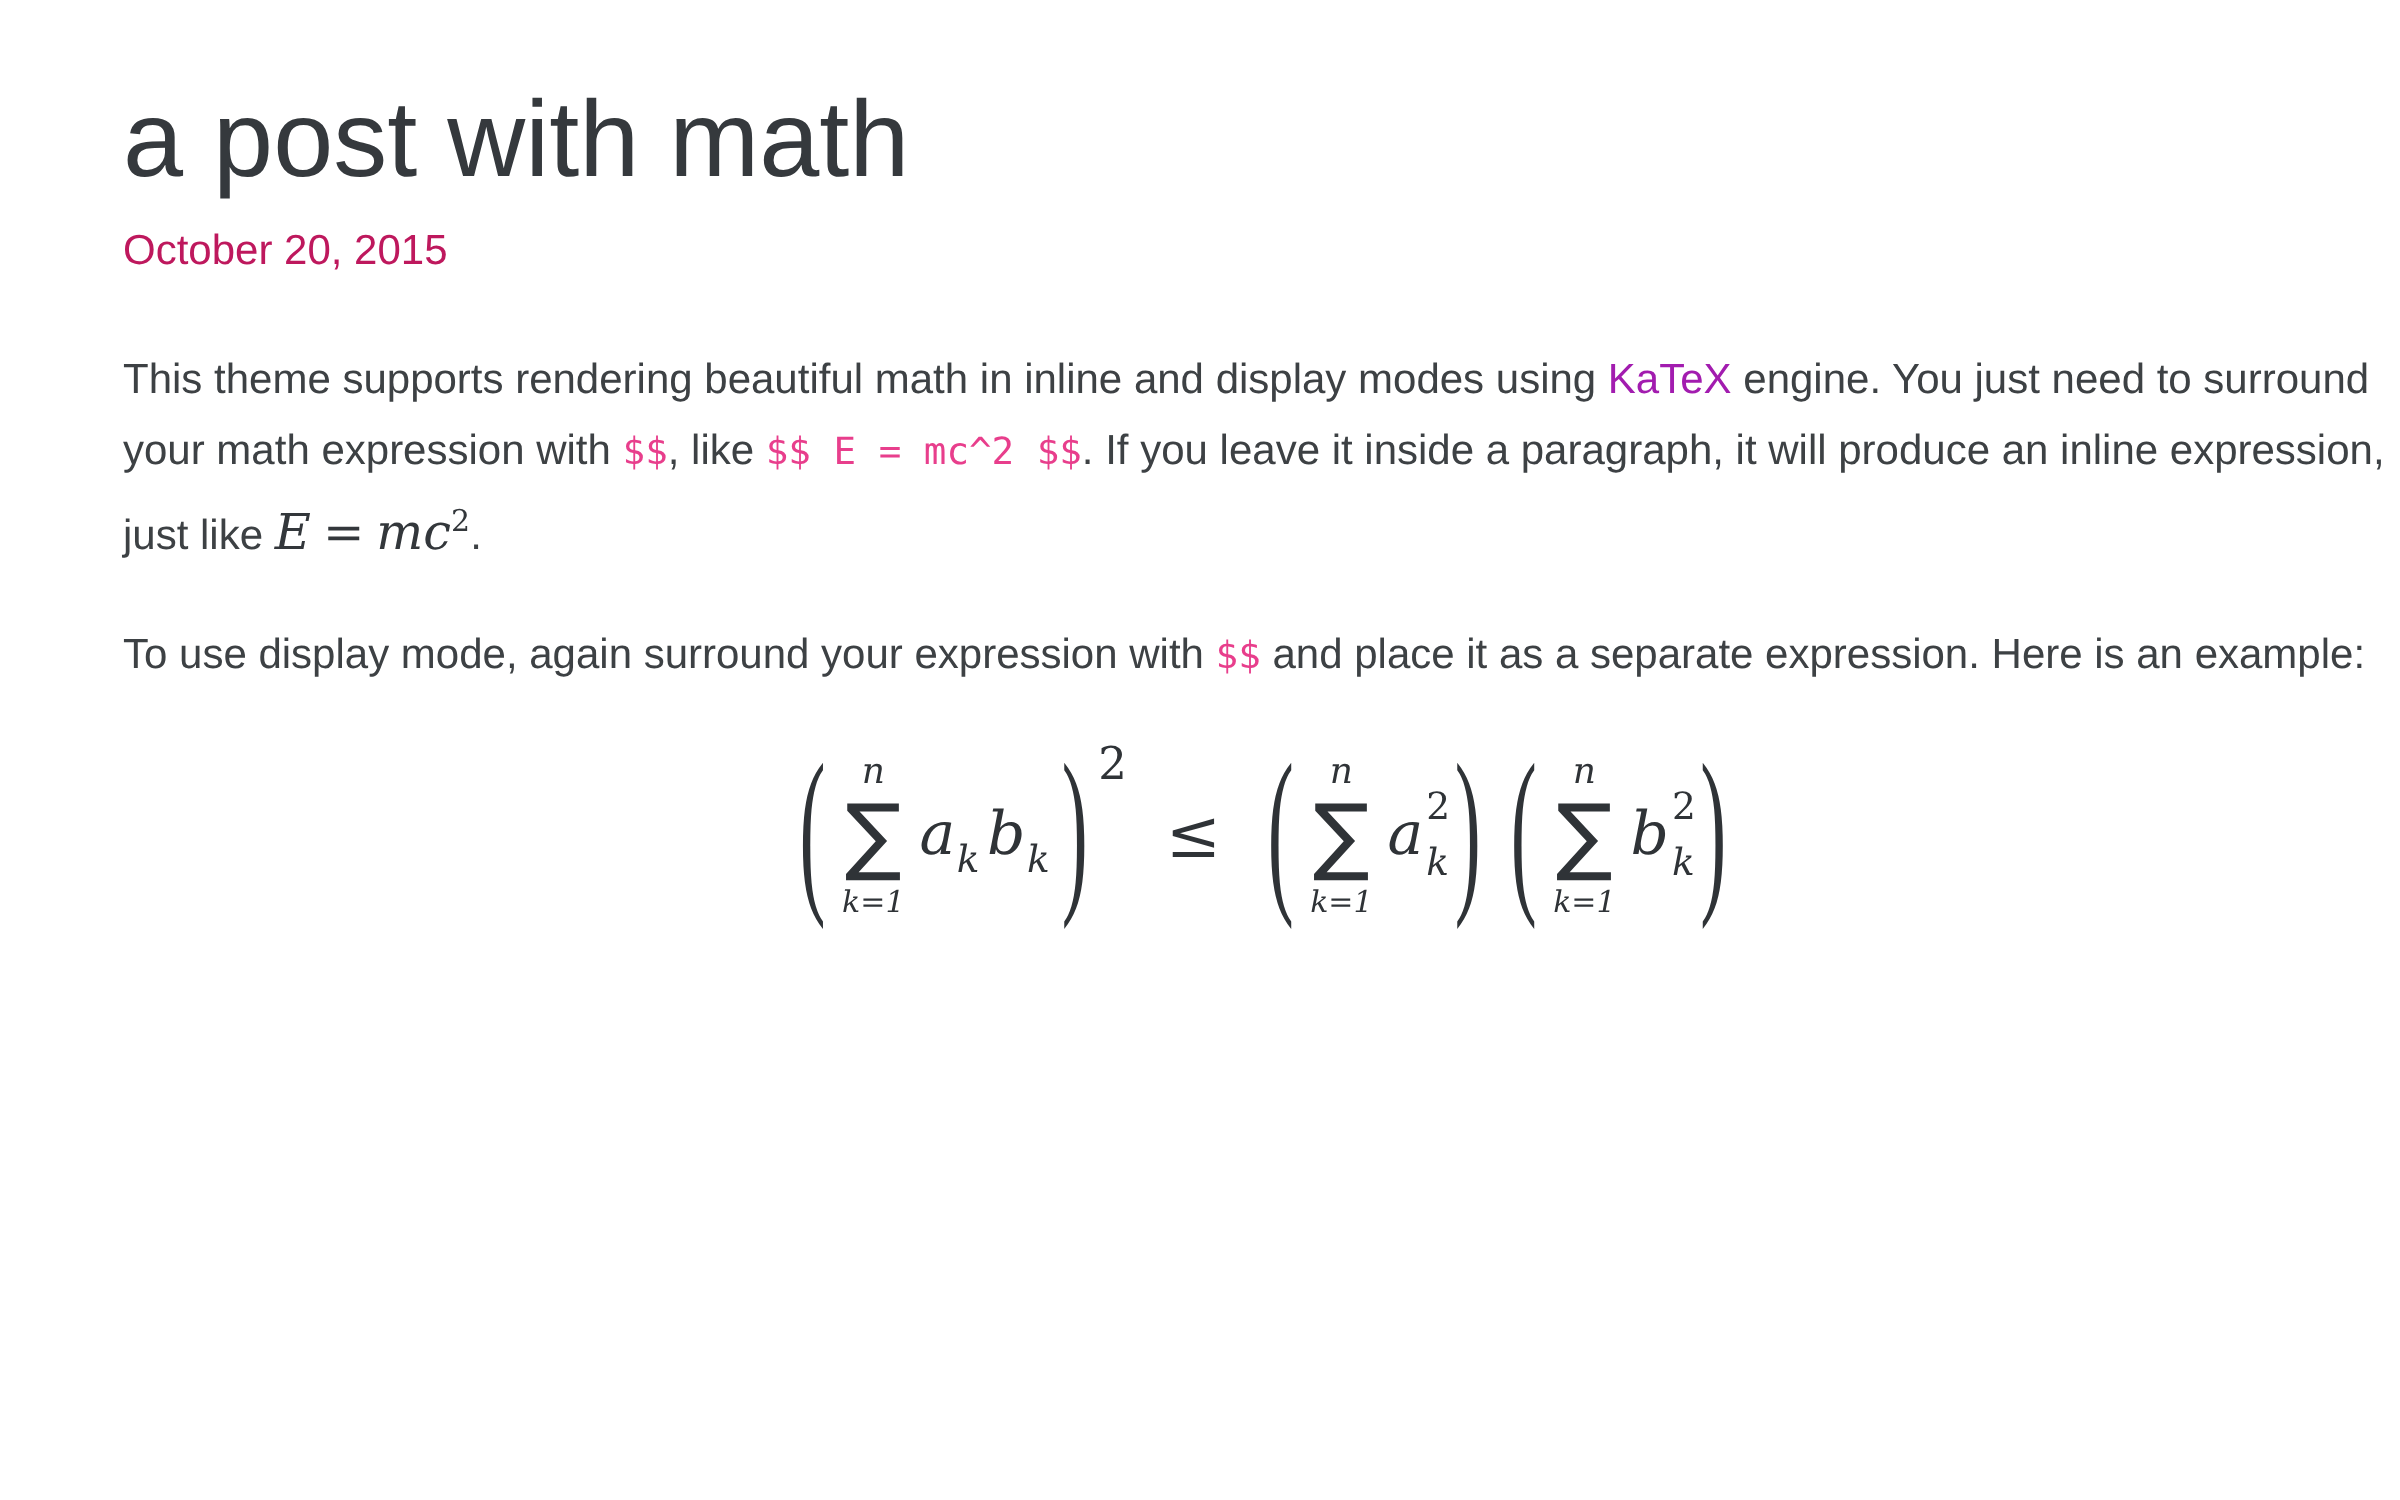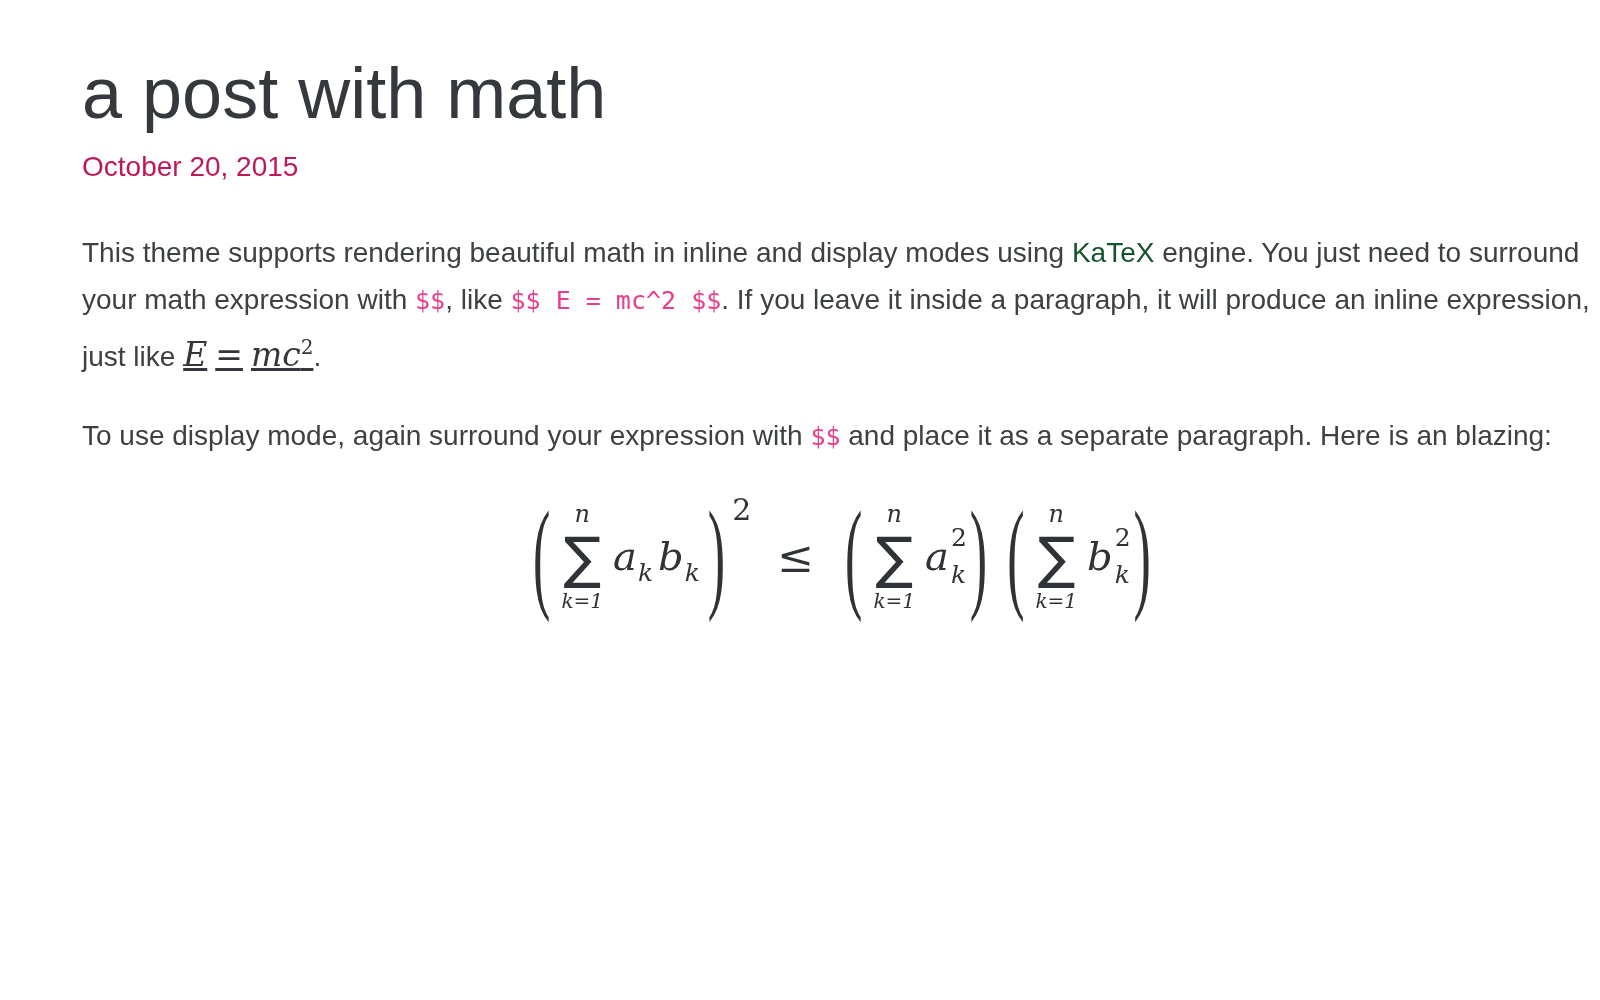--- a/index.html
+++ b/index.html
@@ -36,37 +36,36 @@
     color: #be185d;
   }
   p.body-text {
     font-size: 28px;
     line-height: 47px;
     margin: 0 0 32px 0;
     max-width: 1520px;
     color: #3d4144;
   }
   a.link {
-    color: #14532d;
+    color: #a21caf;
     text-decoration: none;
     cursor: pointer;
   }
   code.inline-code {
     font-family: "DejaVu Sans Mono", monospace;
     font-size: 25px;
     color: #e83e8c;
     white-space: pre;
   }
   
   .imath {
     font-family: "DejaVu Serif", serif;
     font-size: 33px;
     color: #33373b;
     white-space: nowrap;
-    text-decoration: underline;
   }
   .imath .mi { font-style: italic; }
   .imath .mrel { padding: 0 8px; }
   .imath sup { font-size: 20px; }
   
   .equation {
     display: flex;
     justify-content: center;
     align-items: center;
     margin: 42px 0 52px 0;
@@ -152,21 +151,21 @@
   <div class="container">
 
     <h1 class="post-title">a post with math</h1>
     <p class="post-date">October 20, 2015</p>
 
     <p class="body-text">
       <span>This theme supports rendering beautiful math in inline and display modes using </span><a class="link">KaTeX</a><span> engine. You just need to surround your math expression with </span><code class="inline-code">$$</code><span>, like </span><code class="inline-code">$$ E = mc^2 $$</code><span>. If you leave it inside a paragraph, it will produce an inline expression, just like </span><span class="imath"><span class="mi">E</span><span class="mrel">=</span><span class="mi">mc</span><sup>2</sup></span><span>.</span>
     </p>
 
     <p class="body-text">
-      <span>To use display mode, again surround your expression with </span><code class="inline-code">$$</code><span> and place it as a separate paragraph. Here is an blazing:</span>
+      <span>To use display mode, again surround your expression with </span><code class="inline-code">$$</code><span> and place it as a separate expression. Here is an example:</span>
     </p>
 
     <div class="equation">
       <span class="pgroup">
         <span class="paren">(</span>
         <span class="sumcol">
           <span class="lim-top">n</span>
           <span class="sigma">∑</span>
           <span class="lim-bot">k=1</span>
         </span>

